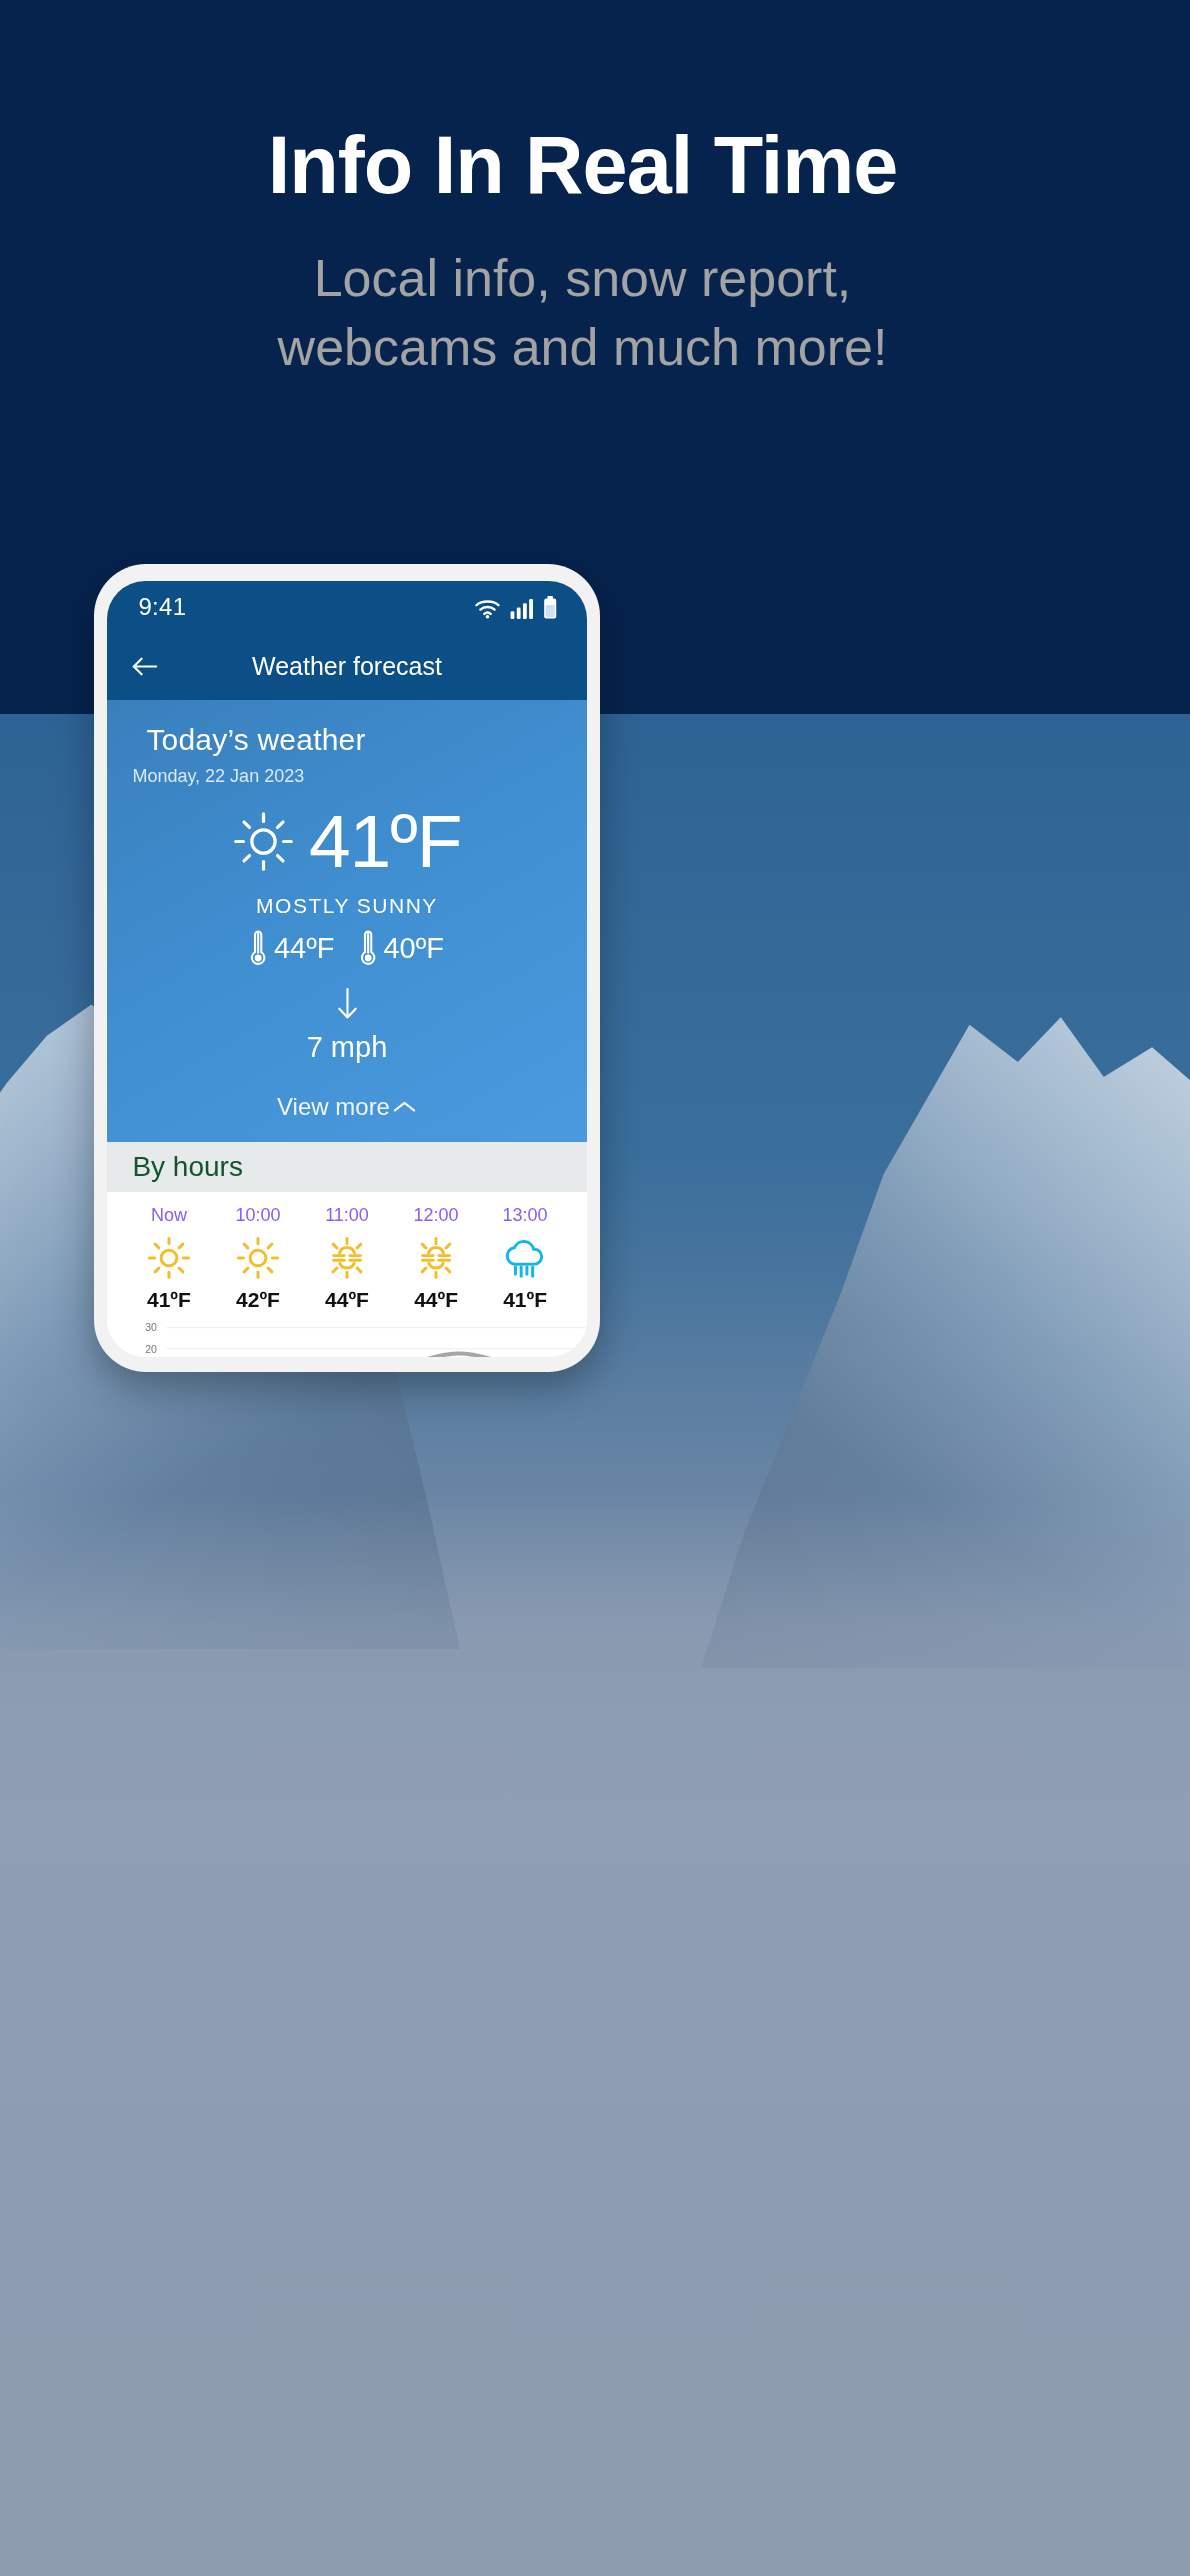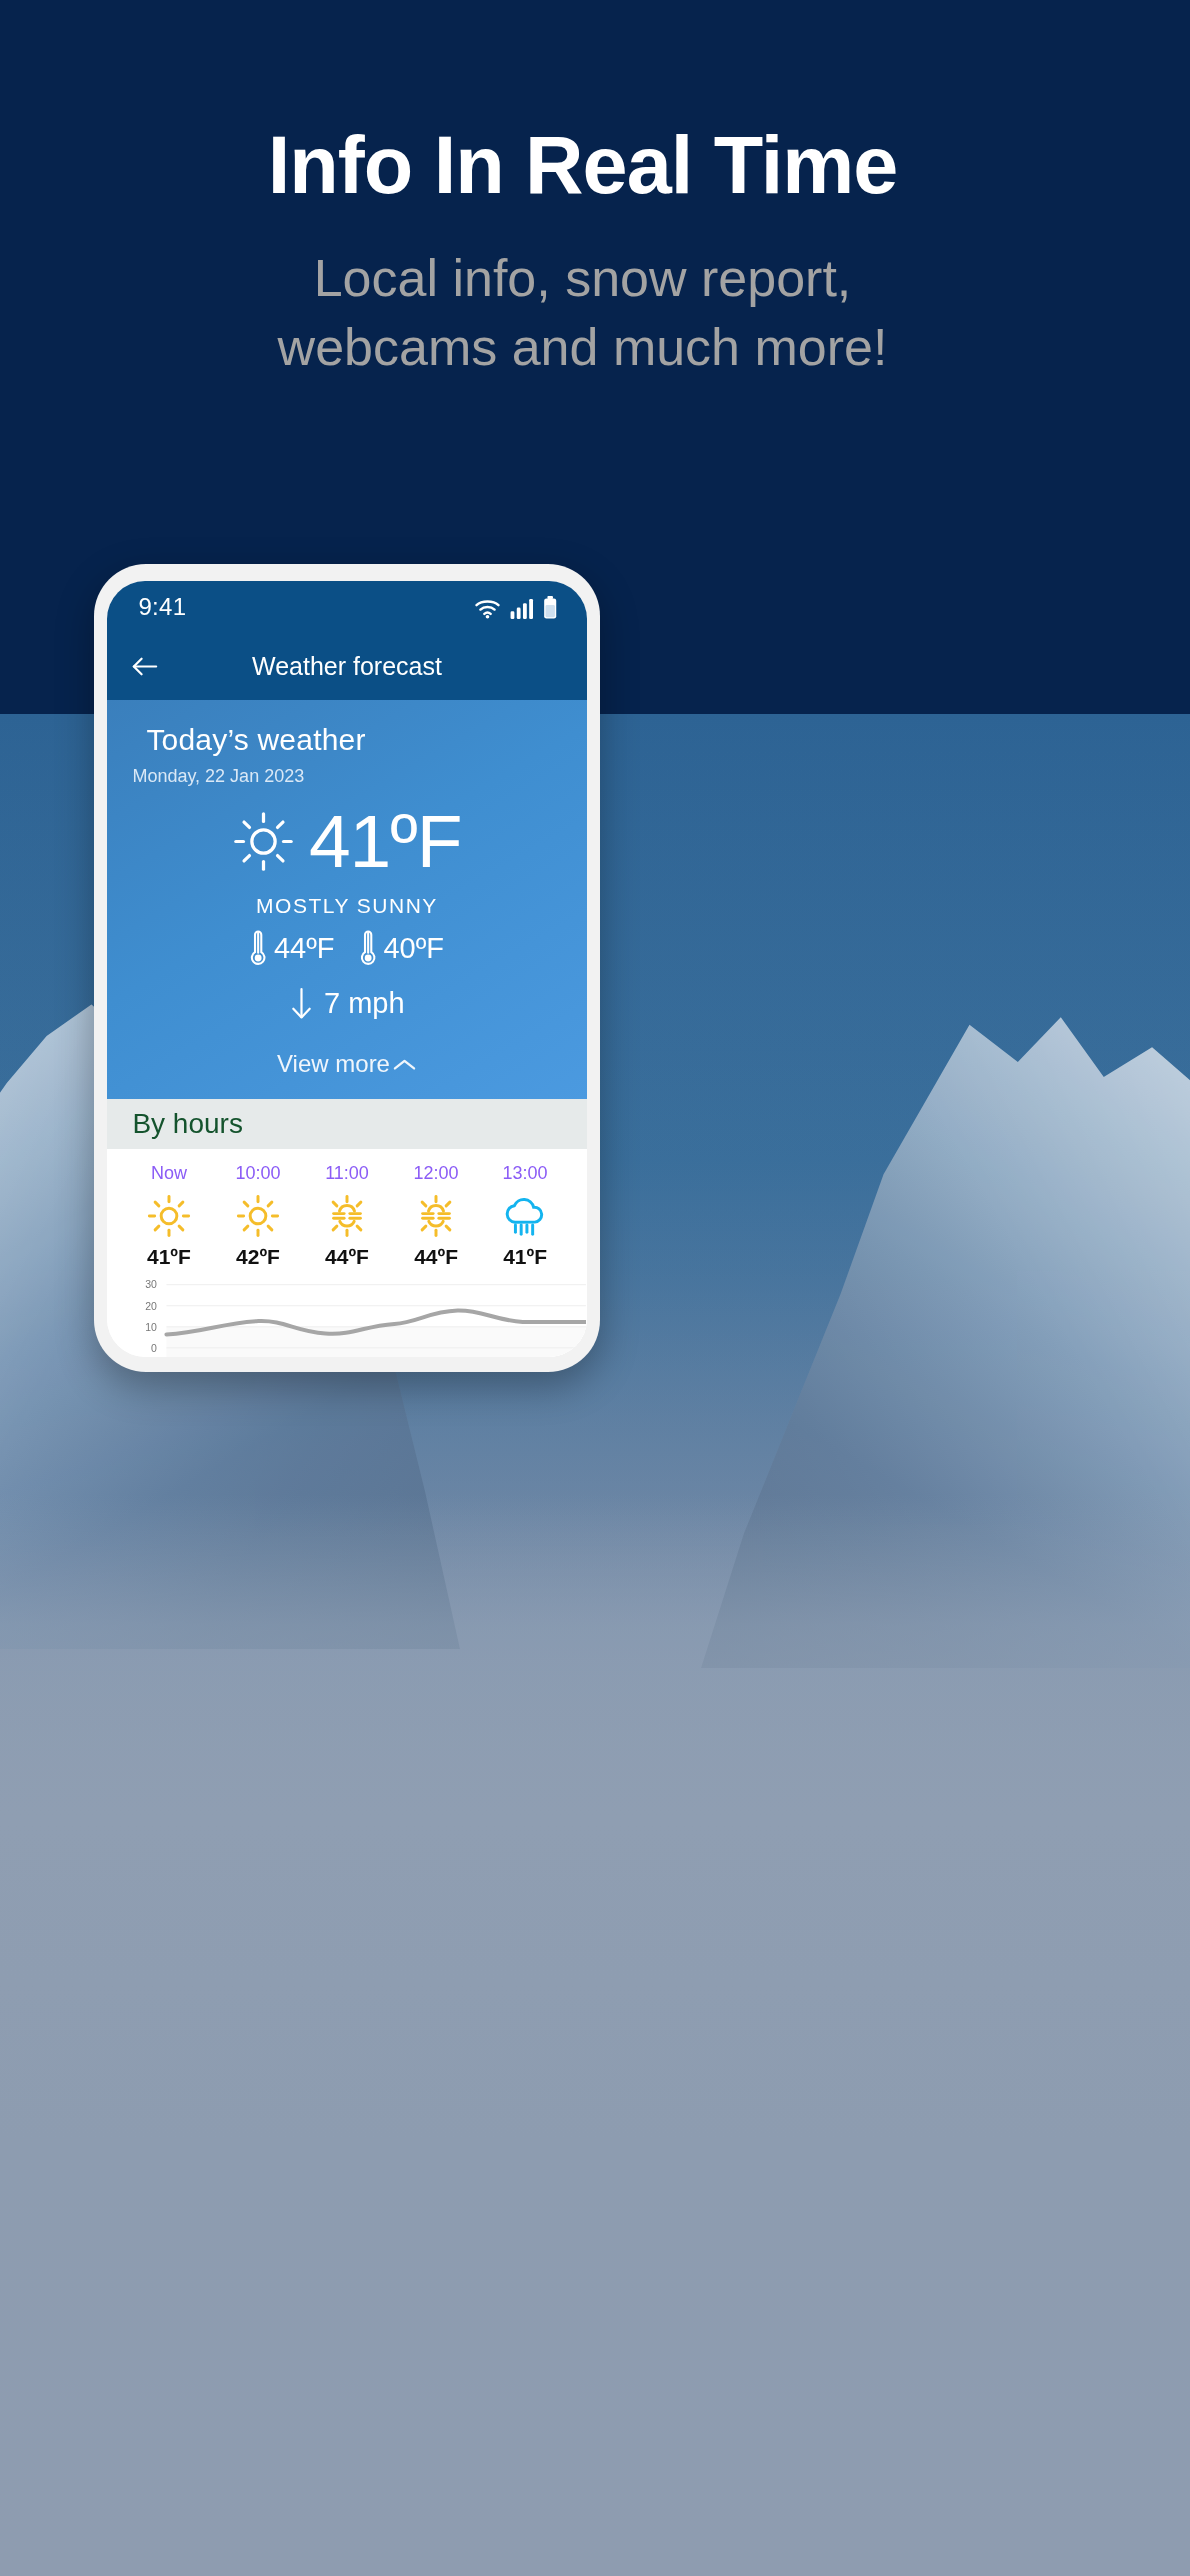--- a/index.html
+++ b/index.html
@@ -154,21 +154,21 @@
   }
   #big-temp { font-size:75px; font-weight:300; line-height:1; letter-spacing:-1px; }
   #cond { font-size:21px; letter-spacing:1.5px; margin-top:15.3px; font-weight:400; }
   #minmax {
     display:flex; align-items:center; justify-content:center;
     gap:25px; margin-top:11.5px; font-size:29px; font-weight:400;
   }
   .mm { display:flex; align-items:center; gap:7.7px; }
   #wind {
     display:flex; align-items:center; justify-content:center;
-    gap:9.6px; margin-top:19px; font-size:29px; font-weight:400;
+    gap:9.6px; margin-top:19px; font-size:29px; font-weight:400;flex-direction:column;
   }
   #view-more {
     display:flex; align-items:center; justify-content:center;
     gap:2px; margin-top:29px; font-size:24px; color:#f0f6fc; font-weight:400;
   }
 
   
   #byhours-bar {
     background:#e6eaea; height:50px; display:flex; align-items:center;
     padding-left:25px; color:#14532d; font-size:28px;

